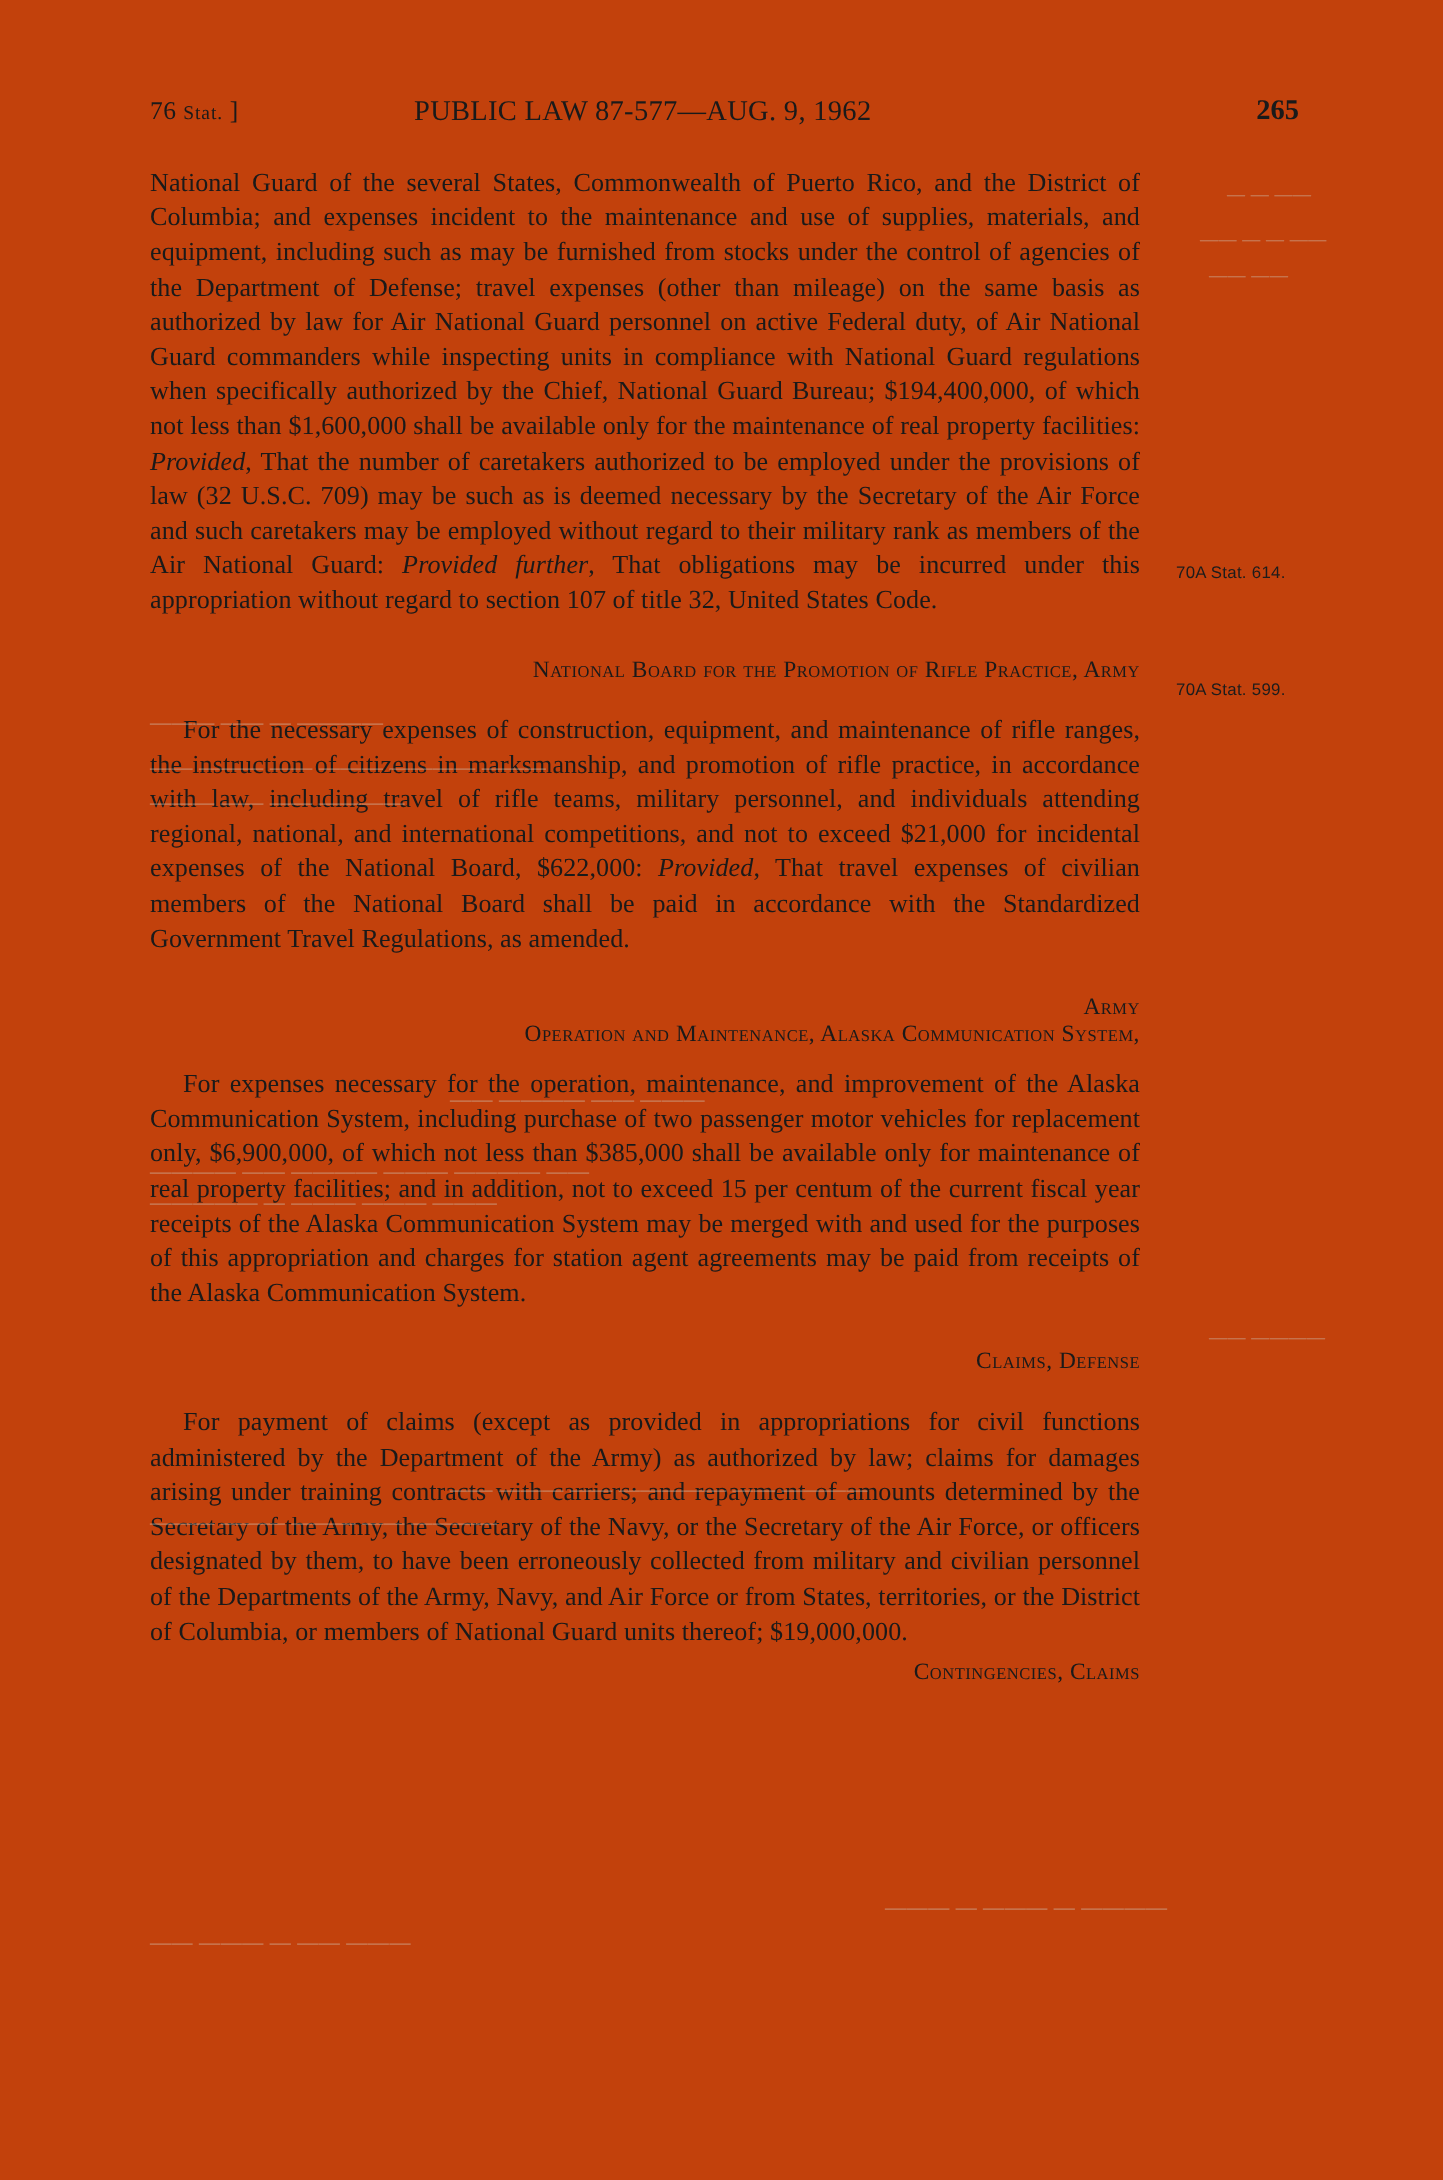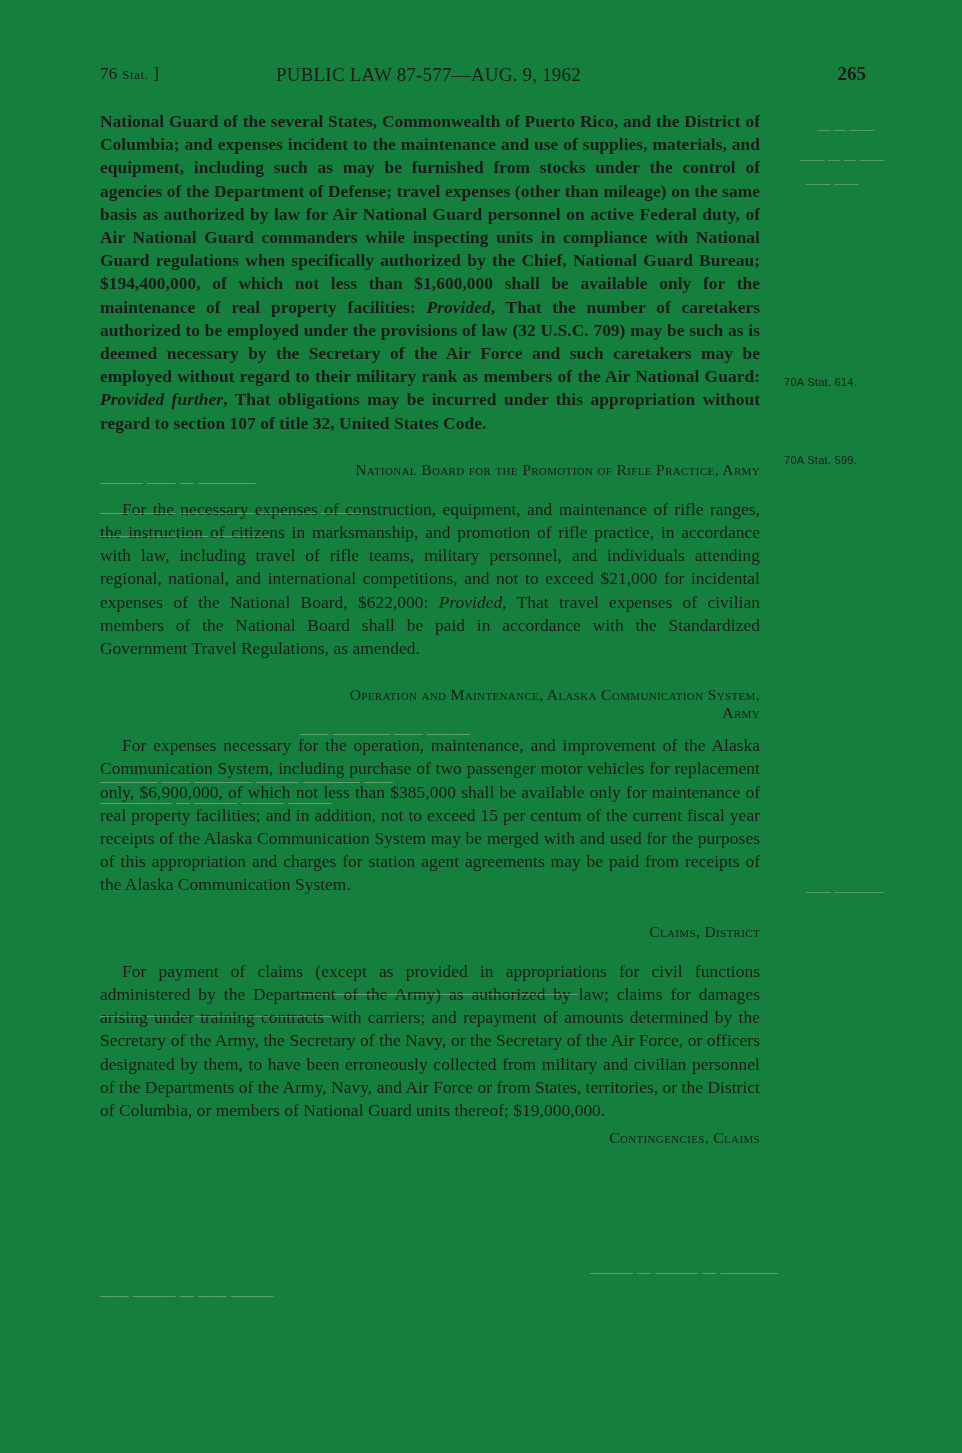--- a/index.html
+++ b/index.html
@@ -11,21 +11,21 @@
     width: 962px;
     height: 1453px;
     position: relative;
     font-family: "Liberation Serif", serif;
     color: #1a1a1a;
     overflow: hidden;
   }
   .page {
     position: absolute;
     inset: 0;
-    background: #15803d;
+    background: #c2410c;
   }
   
   .bleed {
     position: absolute;
     color: #cfc9bd;
     font-family: "Liberation Serif", serif;
     opacity: .55;
     pointer-events: none;
     white-space: nowrap;
     letter-spacing: .4px;
@@ -72,21 +72,20 @@
   p.para {
     margin: 0 0 0 0;
     font-size: 17.4px;
     line-height: 23.2px;
     text-align: justify;
     text-justify: inter-word;
     letter-spacing: .05px;
   }
   p.para.first {
     text-indent: 0;
-    font-weight: bold;
   }
   p.indent {
     text-indent: 22px;
   }
   .it { font-style: italic; }
   h2.sc-head {
     margin: 0;
     font-weight: normal;
     font-size: 15.6px;
     text-align: right;
@@ -135,30 +134,30 @@
     <div class="gap-lg"></div>
 
     <h2 class="sc-head">National Board for the Promotion of Rifle Practice, Army</h2>
 
     <div class="gap-md"></div>
 
     <p class="para indent"><span>For the necessary expenses of construction, equipment, and maintenance of rifle ranges, the instruction of citizens in marksmanship, and promotion of rifle practice, in accordance with law, including travel of rifle teams, military personnel, and individuals attending regional, national, and international competitions, and not to exceed $21,000 for incidental expenses of the National Board, $622,000: </span><span class="it">Provided</span><span>, That travel expenses of civilian members of the National Board shall be paid in accordance with the Standardized Government Travel Regulations, as amended.</span></p>
 
     <div class="gap-lg"></div>
 
+    <h2 class="sc-head">Army</h2>
     <h2 class="sc-head">Operation and Maintenance, Alaska Communication System,</h2>
-    <h2 class="sc-head">Army</h2>
 
     <div class="gap-sm"></div>
 
     <p class="para indent">For expenses necessary for the operation, maintenance, and improvement of the Alaska Communication System, including purchase of two passenger motor vehicles for replacement only, $6,900,000, of which not less than $385,000 shall be available only for maintenance of real property facilities; and in addition, not to exceed 15 per centum of the current fiscal year receipts of the Alaska Communication System may be merged with and used for the purposes of this appropriation and charges for station agent agreements may be paid from receipts of the Alaska Communication System.</p>
 
     <div class="gap-lg"></div>
 
-    <h2 class="sc-head">Claims, District</h2>
+    <h2 class="sc-head">Claims, Defense</h2>
 
     <div class="gap-md"></div>
 
     <p class="para indent">For payment of claims (except as provided in appropriations for civil functions administered by the Department of the Army) as authorized by law; claims for damages arising under training contracts with carriers; and repayment of amounts determined by the Secretary of the Army, the Secretary of the Navy, or the Secretary of the Air Force, or officers designated by them, to have been erroneously collected from military and civilian personnel of the Departments of the Army, Navy, and Air Force or from States, territories, or the District of Columbia, or members of National Guard units thereof; $19,000,000.</p>
 
     <div class="gap-xs"></div>
 
     <h2 class="sc-head">Contingencies, Claims</h2>
 
     <div class="gap-md"></div>

